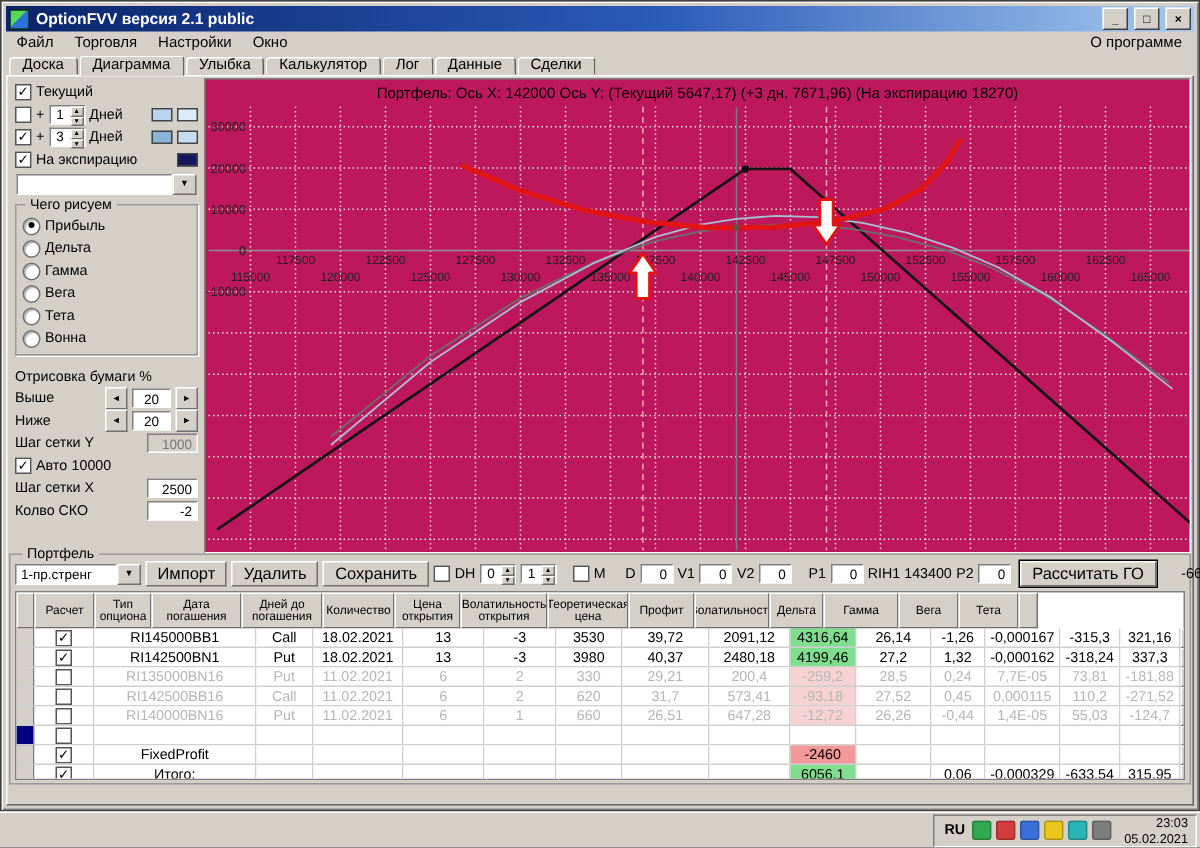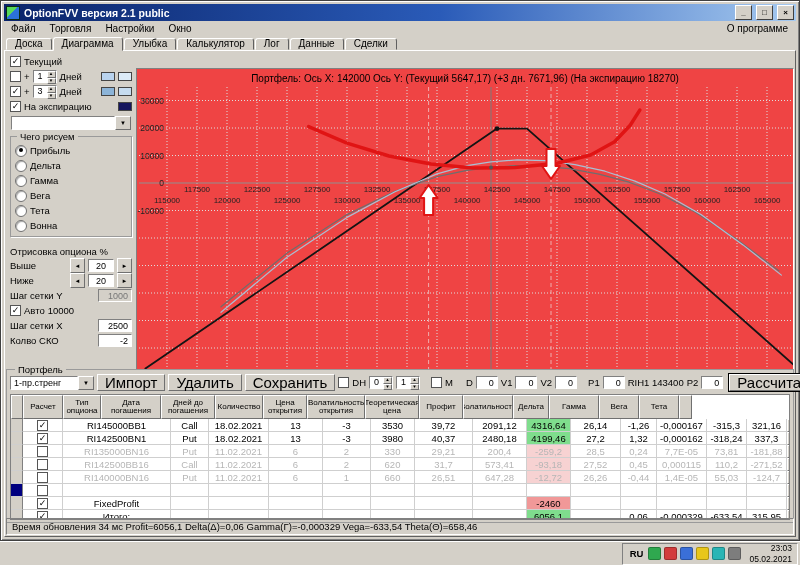--- a/index.html
+++ b/index.html
@@ -51,32 +51,32 @@
   .srow .stretch{flex:1;}
   .combo{display:flex;height:14px;margin:2px 5px 3px;}
   .combo .cval{flex:1;background:#fff;border:1px solid;border-color:#808080 #fff #fff #808080;
                font-size:9px;display:flex;align-items:center;padding:0 3px;}
   .combo .cbtn{width:14px;display:flex;align-items:center;justify-content:center;font-size:6px;
                background:#d4d0c8;border:1px solid;border-color:#fff #707070 #707070 #fff;}
   .group{margin:6px 4px 4px;border:1px solid #9a9a9a;box-shadow:1px 1px 0 #fff;position:relative;padding:6px 0 3px;}
   .glegend{position:absolute;top:-6px;left:6px;background:#d4d0c8;padding:0 3px;font-size:9.5px;}
   .sec-label{font-size:9.5px;padding:5px 4px 1px;}
   
-  .chartpane{position:absolute;left:130px;top:16px;right:0;height:100%;background:#ef4444;
+  .chartpane{position:absolute;left:130px;top:0;right:0;height:100%;background:#be185d;
              border:1px solid;border-color:#808080 #fff #fff #808080;box-sizing:border-box;overflow:hidden;}
   .chart-title{height:18px;display:flex;align-items:center;justify-content:center;font-size:10px;white-space:nowrap;}
   #chart-svg{display:block;margin:0 auto;}
   #chart-svg text{fill:#222;font-family:"Liberation Sans",sans-serif;}
   
   .portfolio{position:absolute;left:1px;right:1px;top:318px;height:154px;border:1px solid #9a9a9a;
              box-sizing:border-box;background:#d4d0c8;}
   .plegend{position:absolute;top:-6px;left:8px;background:#d4d0c8;padding:0 3px;font-size:9.5px;z-index:2;}
   .ptoolbar{position:absolute;left:3px;right:3px;top:4px;height:17px;display:flex;align-items:center;gap:3px;
             font-size:9.5px;white-space:nowrap;}
-  .pbtn{height:15px;padding:0 7px;display:flex;align-items:center;font-size:15px;flex:none;}
+  .pbtn{height:15px;padding:0 7px;display:flex;align-items:center;font-size:11px;flex:none;}
   .calc-btn{box-shadow:0 0 0 1px #000;}
   .pfield{width:22px;flex:none;}
   .plabel{flex:none;}
   .go-value{flex:none;width:62px;text-align:right;font-size:9.5px;}
   .pcombo{display:flex;height:14px;width:84px;flex:none;}
   .pcombo .cval{flex:1;background:#fff;border:1px solid;border-color:#808080 #fff #fff #808080;
                 font-size:9px;display:flex;align-items:center;padding:0 3px;}
   .pcombo .cbtn{width:14px;display:flex;align-items:center;justify-content:center;font-size:6px;
                 background:#d4d0c8;border:1px solid;border-color:#fff #707070 #707070 #fff;}
   
@@ -211,21 +211,21 @@
             <div class="srow">
                 <span class="radio"></span>
                 <span>Тета</span>
               </div>
             <div class="srow">
                 <span class="radio"></span>
                 <span>Вонна</span>
               </div>
           </div>
 
-          <div class="sec-label">Отрисовка опциона %</div>
+          <div class="sec-label">Отрисовка бумаги %</div>
           <div class="srow">
             <span>Выше</span>
             <span class="stretch"></span>
             <span class="arrowbtn raised">◄</span>
             <span class="numfld" style="width:26px;justify-content:center">20</span>
             <span class="arrowbtn raised">►</span>
           </div>
           <div class="srow">
             <span>Ниже</span>
             <span class="stretch"></span>
@@ -561,23 +561,20 @@
               <div class="td" style="width: 50px;"></div>
               <div class="td" style="width: 36px;">0,06</div>
               <div class="td" style="width: 50px;">-0,000329</div>
               <div class="td" style="width: 40px;">-633,54</div>
               <div class="td" style="width: 40px;">315,95</div>
               <div class="td xcell" style="width: 13px;">X</div>
             </div>
           </div>
       </div>
 
-      <div class="statusbar">
-        <span>Время обновления 34 мс   Profit=6056,1 Delta(Δ)=0,06 Gamma(Γ)=-0,000329 Vega=-633,54 Theta(Θ)=658,46</span>
-      </div>
     </div>
   </div>
 
   <div class="taskbar">
     <div class="tray">
       <span class="lang">RU</span>
       <span class="ticon" style="background: rgb(47, 168, 79);"></span>
       <span class="ticon" style="background: rgb(210, 60, 60);"></span>
       <span class="ticon" style="background: rgb(58, 111, 216);"></span>
       <span class="ticon" style="background: rgb(232, 198, 26);"></span>

